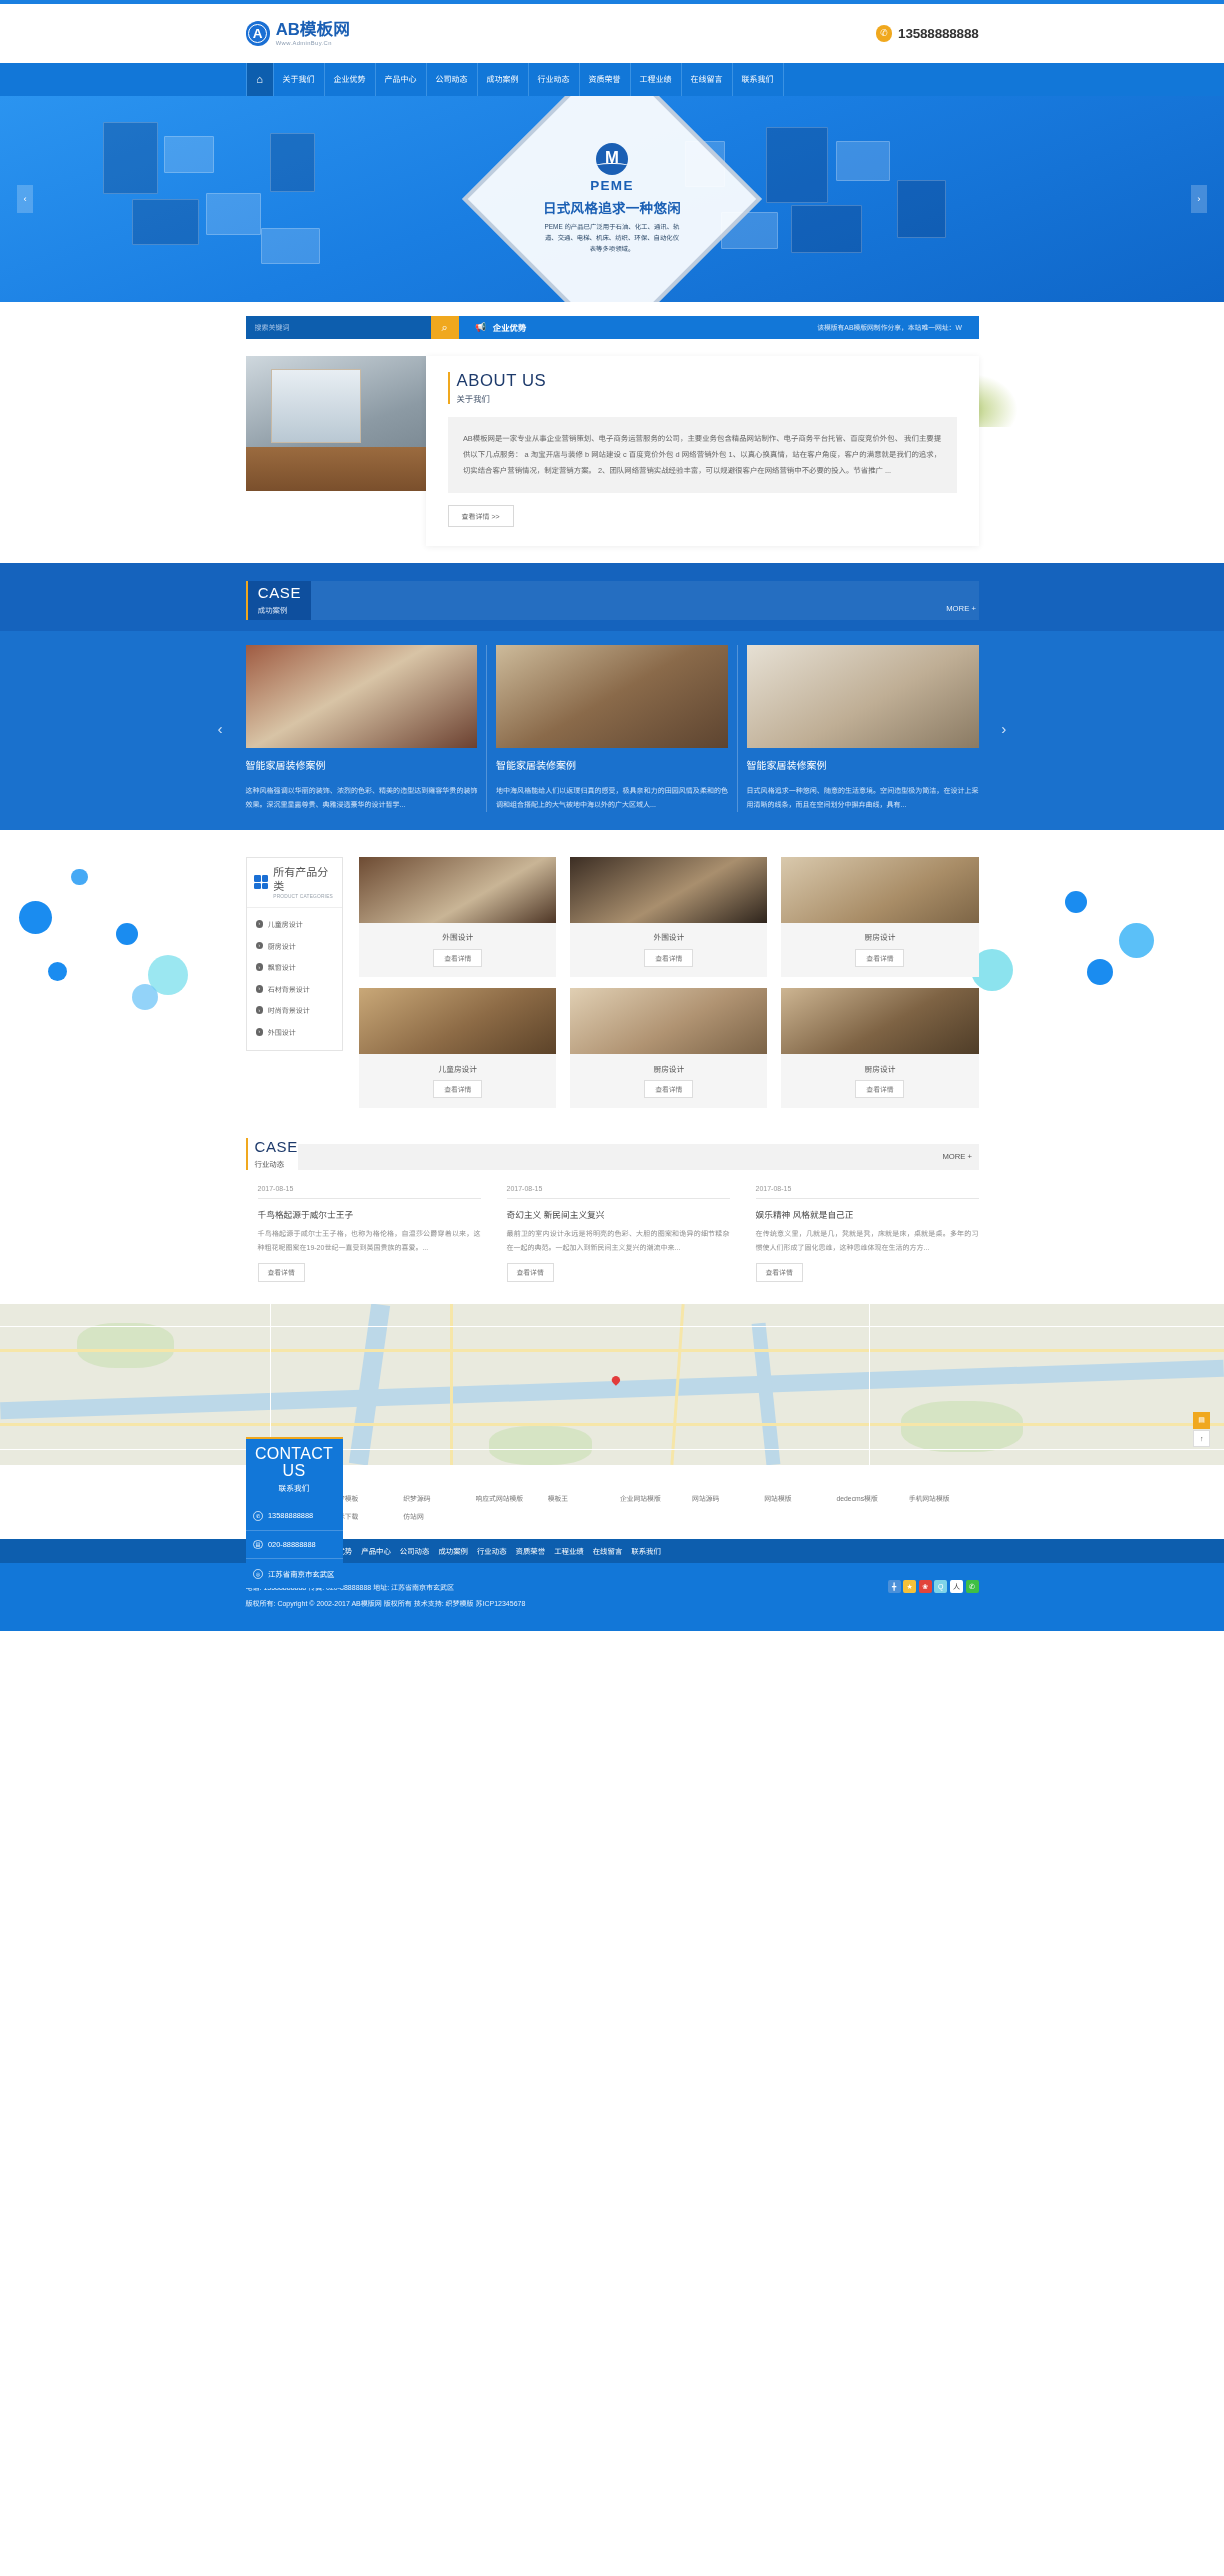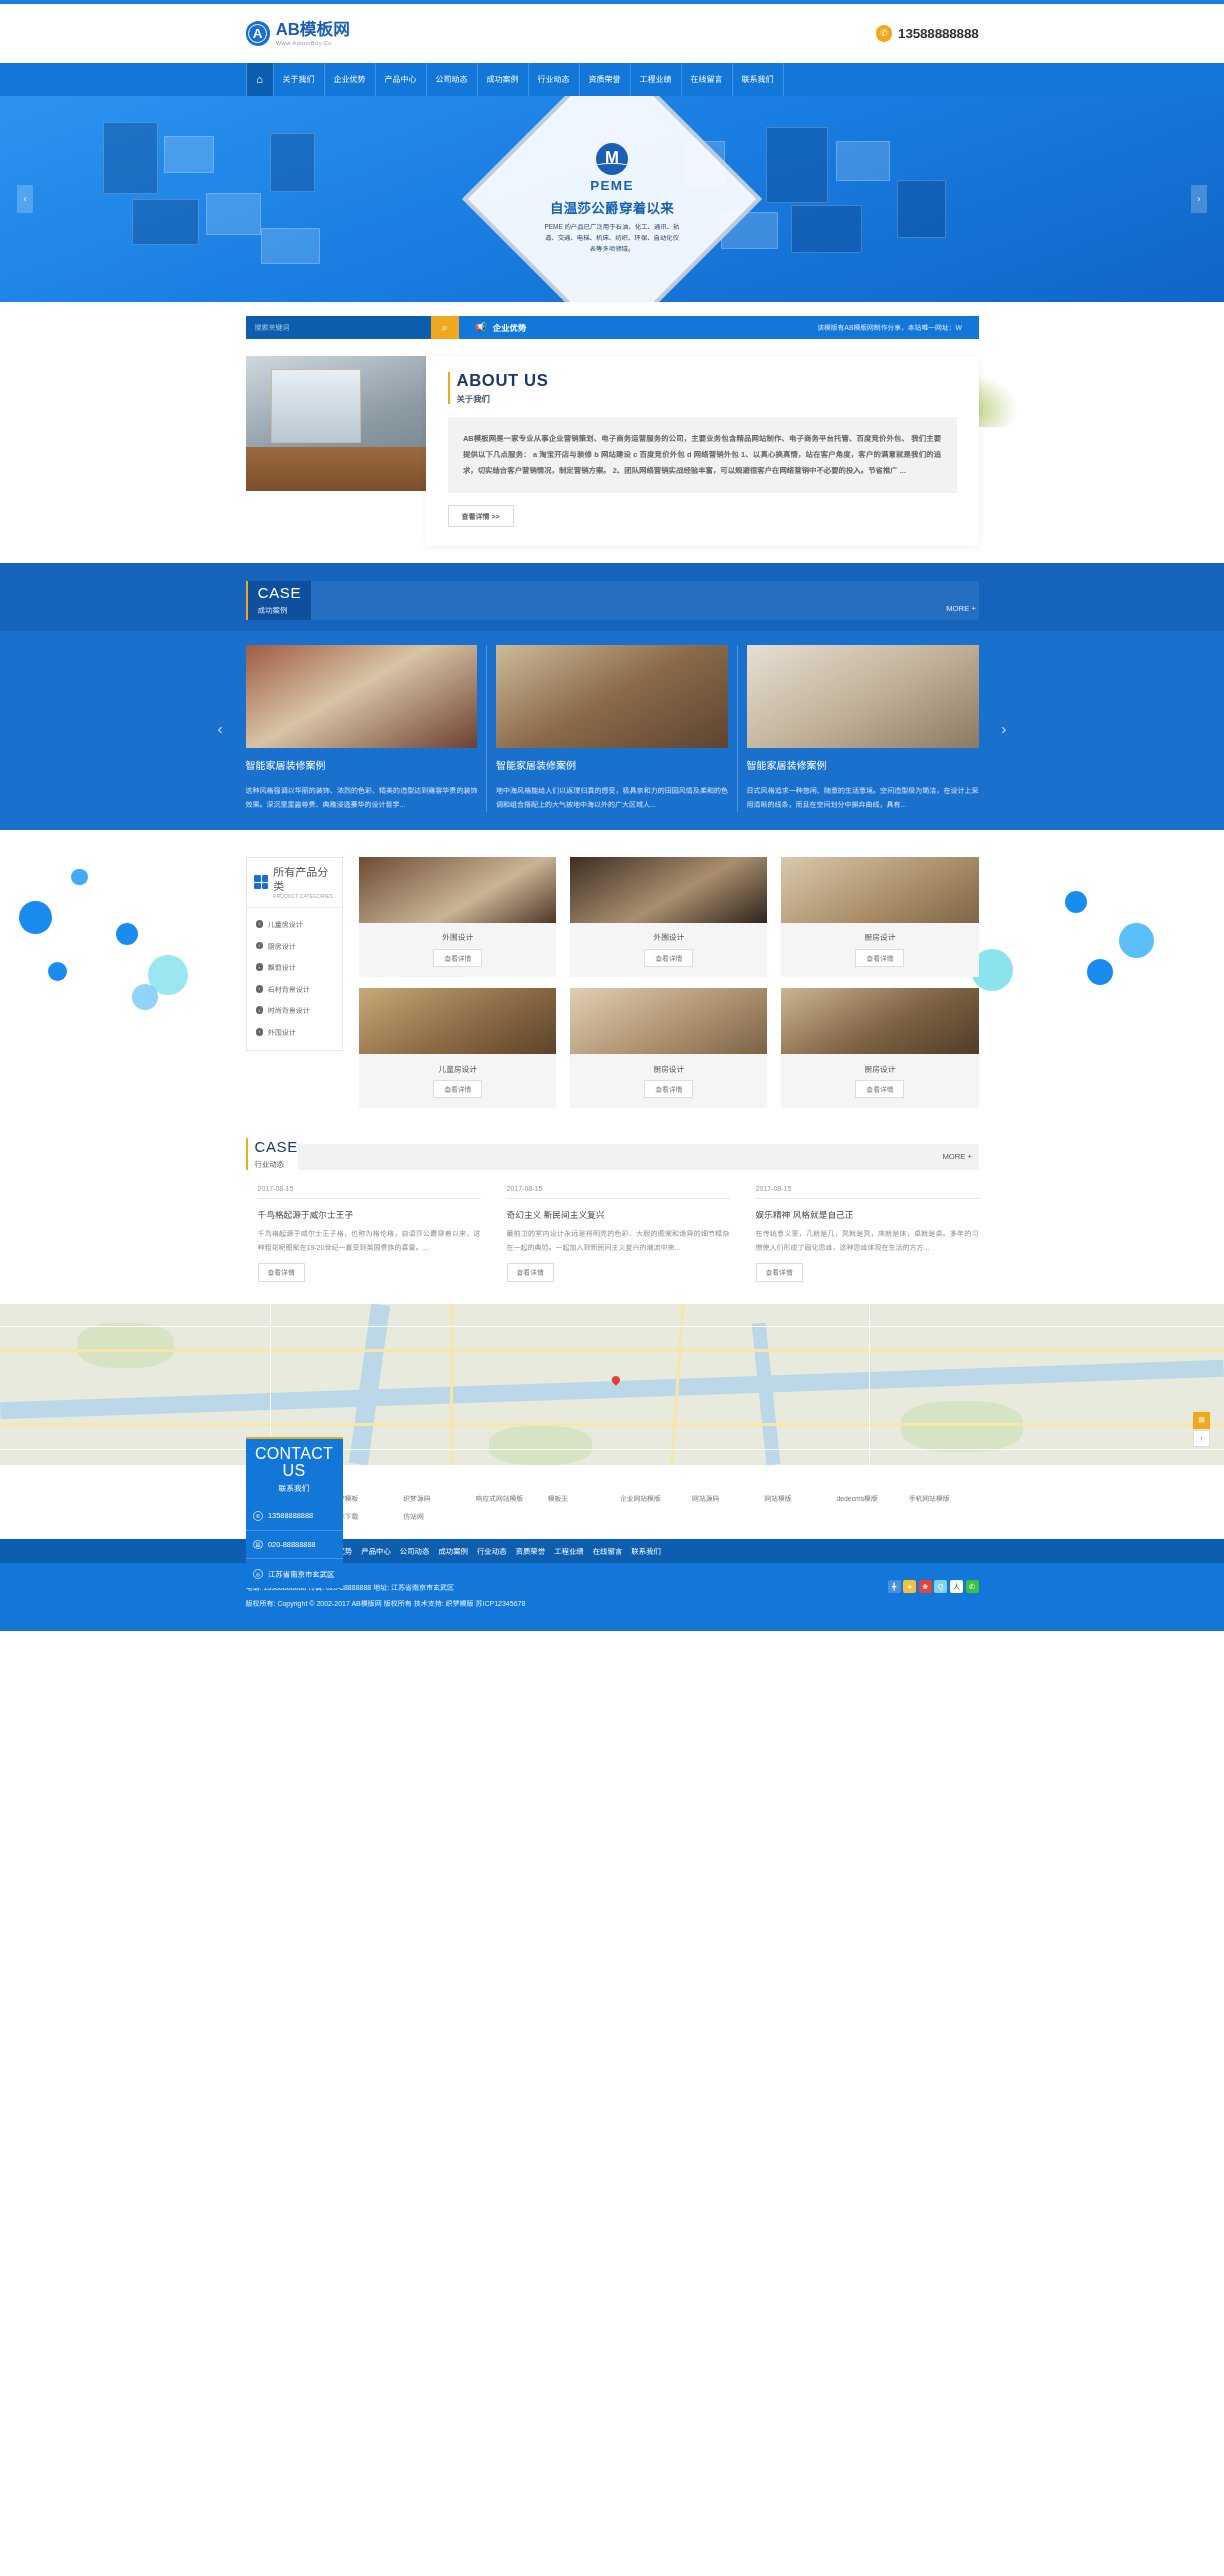--- a/index.html
+++ b/index.html
@@ -111,21 +111,20 @@
     position:relative; overflow:hidden;
   }
   .about-img .win{position:absolute;left:14%;top:10%;width:50%;height:55%;
      background:linear-gradient(180deg,#e8eef3,#b9c8d3);border:1.9px solid #c8b9a4;}
   .about-img .flr{position:absolute;left:0;right:0;bottom:0;height:32%;
      background:linear-gradient(180deg,#9b6b3f,#7a4f2c);}
   .about-card {
     flex:1; margin-left:0; background:#fff; padding:16.7px 22px 19.3px;
     position:relative; z-index:2;
     box-shadow:0 0.6px 6.4px rgba(0,0,0,.07);
-    font-weight:bold;
   }
   .sec-en { font-size:16.7px; color:#1d3a6b; letter-spacing:0.6px; line-height:1.05;}
   .sec-cn { font-size:8.4px; color:#44546b; margin-top:2.6px; }
   .bar-acc { border-left:2.6px solid #f0a81e; padding-left:7px; }
   .about-body {
     background:#f2f2f2; margin-top:13px; padding:14px 15.4px;
     font-size:7.4px; line-height:2.15; color:#666; text-align:justify;
   }
   .btn-more {
     display:inline-block; margin-top:11.6px; border:0.6px solid #d8d8d8; background:#fff;
@@ -312,21 +311,21 @@
     <div class="bthumb dark" style="left:897px;top:84px;width:49px;height:58px;"></div>
     <div class="bthumb" style="left:685px;top:45px;width:40px;height:46px;"></div>
   </div>
   <div class="diamond-wrap">
     <div class="diamond"></div>
     <div class="diamond-content">
       <div class="peme-logo">
         <span>M</span>
       </div>
       <div class="peme-name">PEME</div>
-      <div class="banner-title">自温莎公爵穿着以来</div>
+      <div class="banner-title">日式风格追求一种悠闲</div>
       <div class="banner-desc">PEME 的产品已广泛用于石油、化工、通讯、轨道、交通、电梯、机床、纺织、环保、自动化仪表等多项领域。</div>
     </div>
   </div>
   <div class="barrow l">‹</div>
   <div class="barrow r">›</div>
 </section>
 
 <section class="sbar">
   <div class="wrap">
     <div class="sfield">

